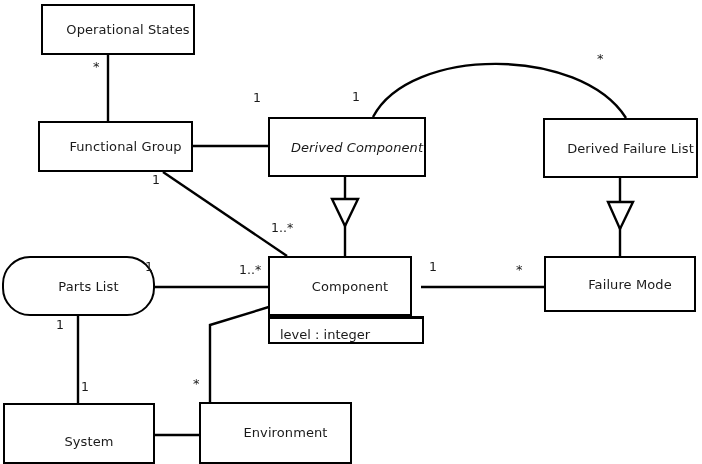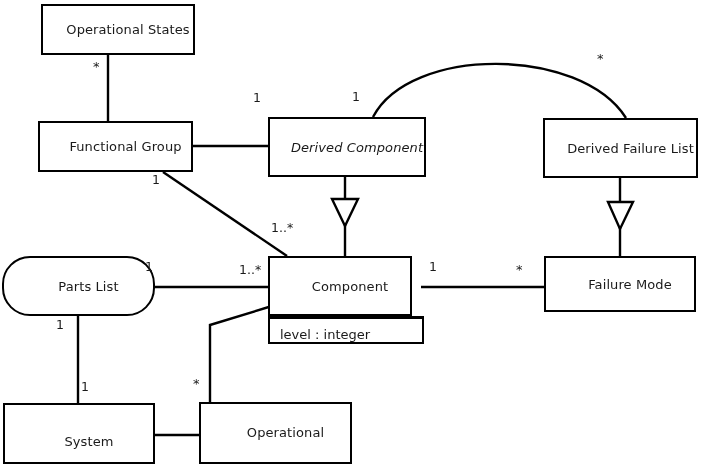--- a/index.html
+++ b/index.html
@@ -130,21 +130,21 @@
 
   <div class="uml-class" style="left:544px; top:256px; width:152px; height:56px;">
     <div class="uml-name-compartment">Failure Mode</div>
   </div>
 
   <div class="uml-class" style="left:3px; top:403px; width:152px; height:61px;">
     <div class="uml-name-compartment" style="height:72px;">System</div>
   </div>
 
   <div class="uml-class" style="left:199px; top:402px; width:153px; height:62px;">
-    <div class="uml-name-compartment" style="height:56px;">Operational</div>
+    <div class="uml-name-compartment" style="height:56px;">Environment</div>
   </div>
 
   <div class="mult-label star" style="left:93px; top:60px;">*</div>
 
   <div class="mult-label" style="left:253px; top:92px;">1</div>
 
   <div class="mult-label" style="left:152px; top:174px;">1</div>
 
   <div class="mult-label" style="left:271px; top:222px;">1..*</div>
 

